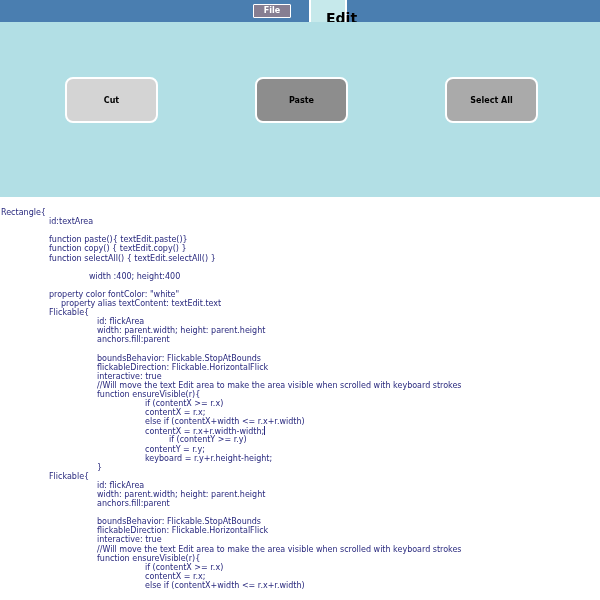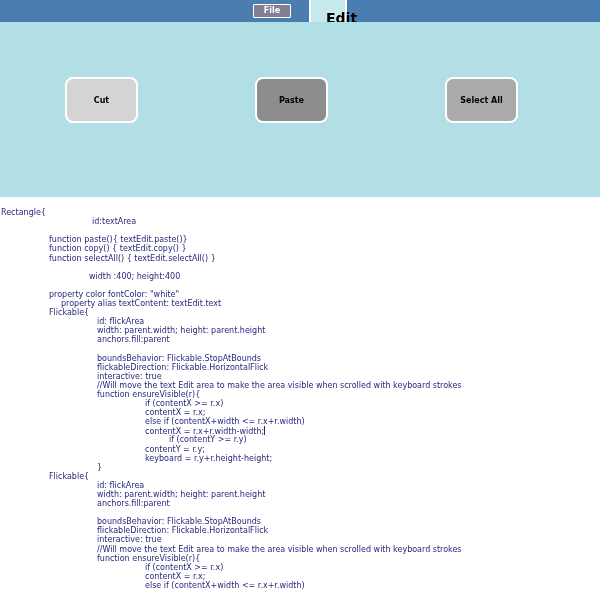--- a/index.html
+++ b/index.html
@@ -58,21 +58,21 @@
   
   .panel {
     position: absolute;
     top: 22px; left: 0;
     width: 600px; height: 175px;
     background: #b2dfe5;
   }
   .panel-btn {
     position: absolute;
     top: 55px;
-    width: 73px; height: 46px;
+    width: 93px; height: 46px;
     border: 2px solid #ffffff;
     border-radius: 8px;
     font-family: inherit;
     font-size: 8px;
     font-weight: bold;
     color: #000000;
     padding: 0;
     cursor: pointer;
   }
   .panel-btn.cut        { left: 65px;  background: #d4d4d4; }
@@ -119,21 +119,21 @@
   <div class="panel">
     <button class="panel-btn cut">Cut</button>
     <button class="panel-btn paste">Paste</button>
     <button class="panel-btn select-all">Select All</button>
   </div>
 
   <div class="textarea">
     <div class="code">
         <div class="code-line" style="padding-left: 0px;"></div>
         <div class="code-line" style="padding-left: 0px;">Rectangle{</div>
-        <div class="code-line" style="padding-left: 72px; margin-left: 19px;">id:textArea</div>
+        <div class="code-line" style="padding-left: 48px;">id:textArea</div>
         <div class="code-line" style="padding-left: 0px;"></div>
         <div class="code-line" style="padding-left: 48px;">function paste(){ textEdit.paste()}</div>
         <div class="code-line" style="padding-left: 48px;">function copy() { textEdit.copy() }</div>
         <div class="code-line" style="padding-left: 48px;">function selectAll() { textEdit.selectAll() }</div>
         <div class="code-line" style="padding-left: 0px;"></div>
         <div class="code-line" style="padding-left: 48px; margin-left: 40px;">width :400; height:400</div>
         <div class="code-line" style="padding-left: 0px;"></div>
         <div class="code-line" style="padding-left: 48px;">property color fontColor: "white"</div>
         <div class="code-line" style="padding-left: 60px;">property alias textContent: textEdit.text</div>
         <div class="code-line" style="padding-left: 48px;">Flickable{</div>

